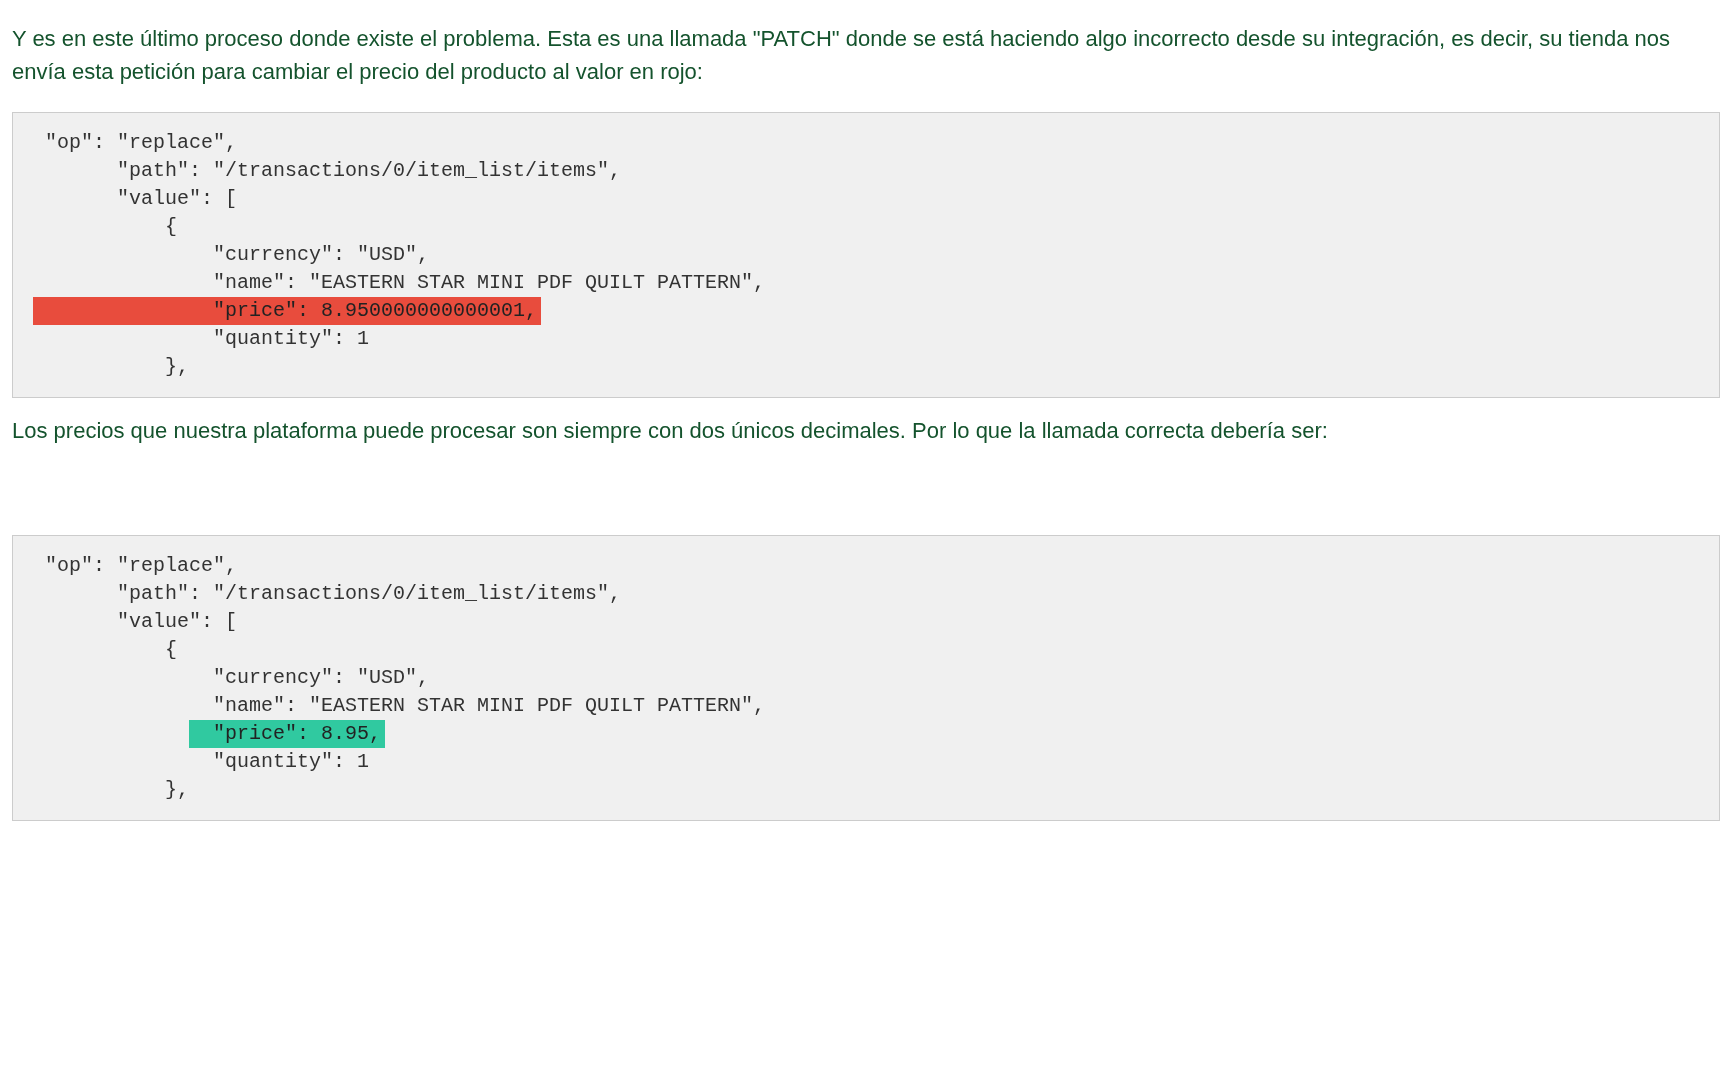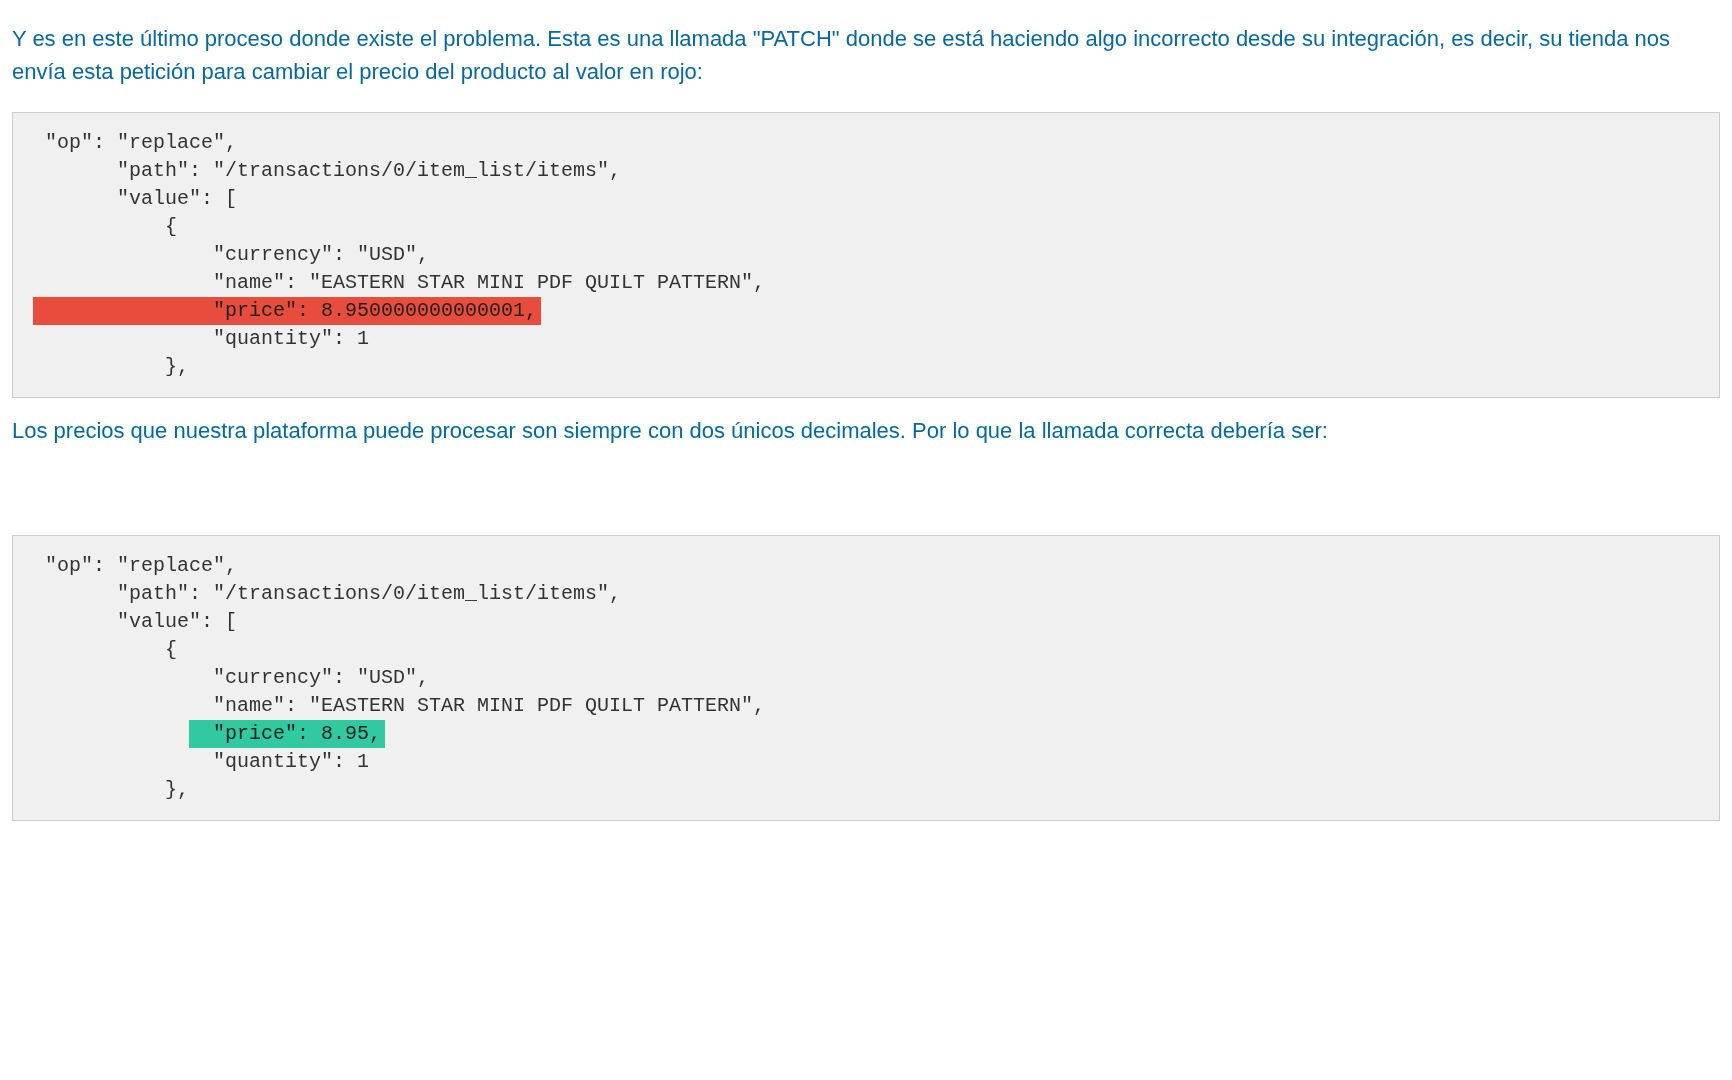--- a/index.html
+++ b/index.html
@@ -6,21 +6,21 @@
       font-family: Arial, Helvetica, sans-serif;
       font-size: 22px;
       color: #333;
       margin: 0;
       padding: 12px;
       background: #fff;
       line-height: 1.5;
     }
     .paragraph {
       margin: 10px 0 24px 0;
-      color: #0369a1;
+      color: #14532d;
     }
     .code-block {
       background: #f0f0f0;
       border: 1px solid #ccc;
       padding: 16px 20px;
       font-family: "Consolas", "Menlo", "Courier New", monospace;
       font-size: 20px;
       line-height: 1.4;
       white-space: pre;
       overflow-x: auto;

